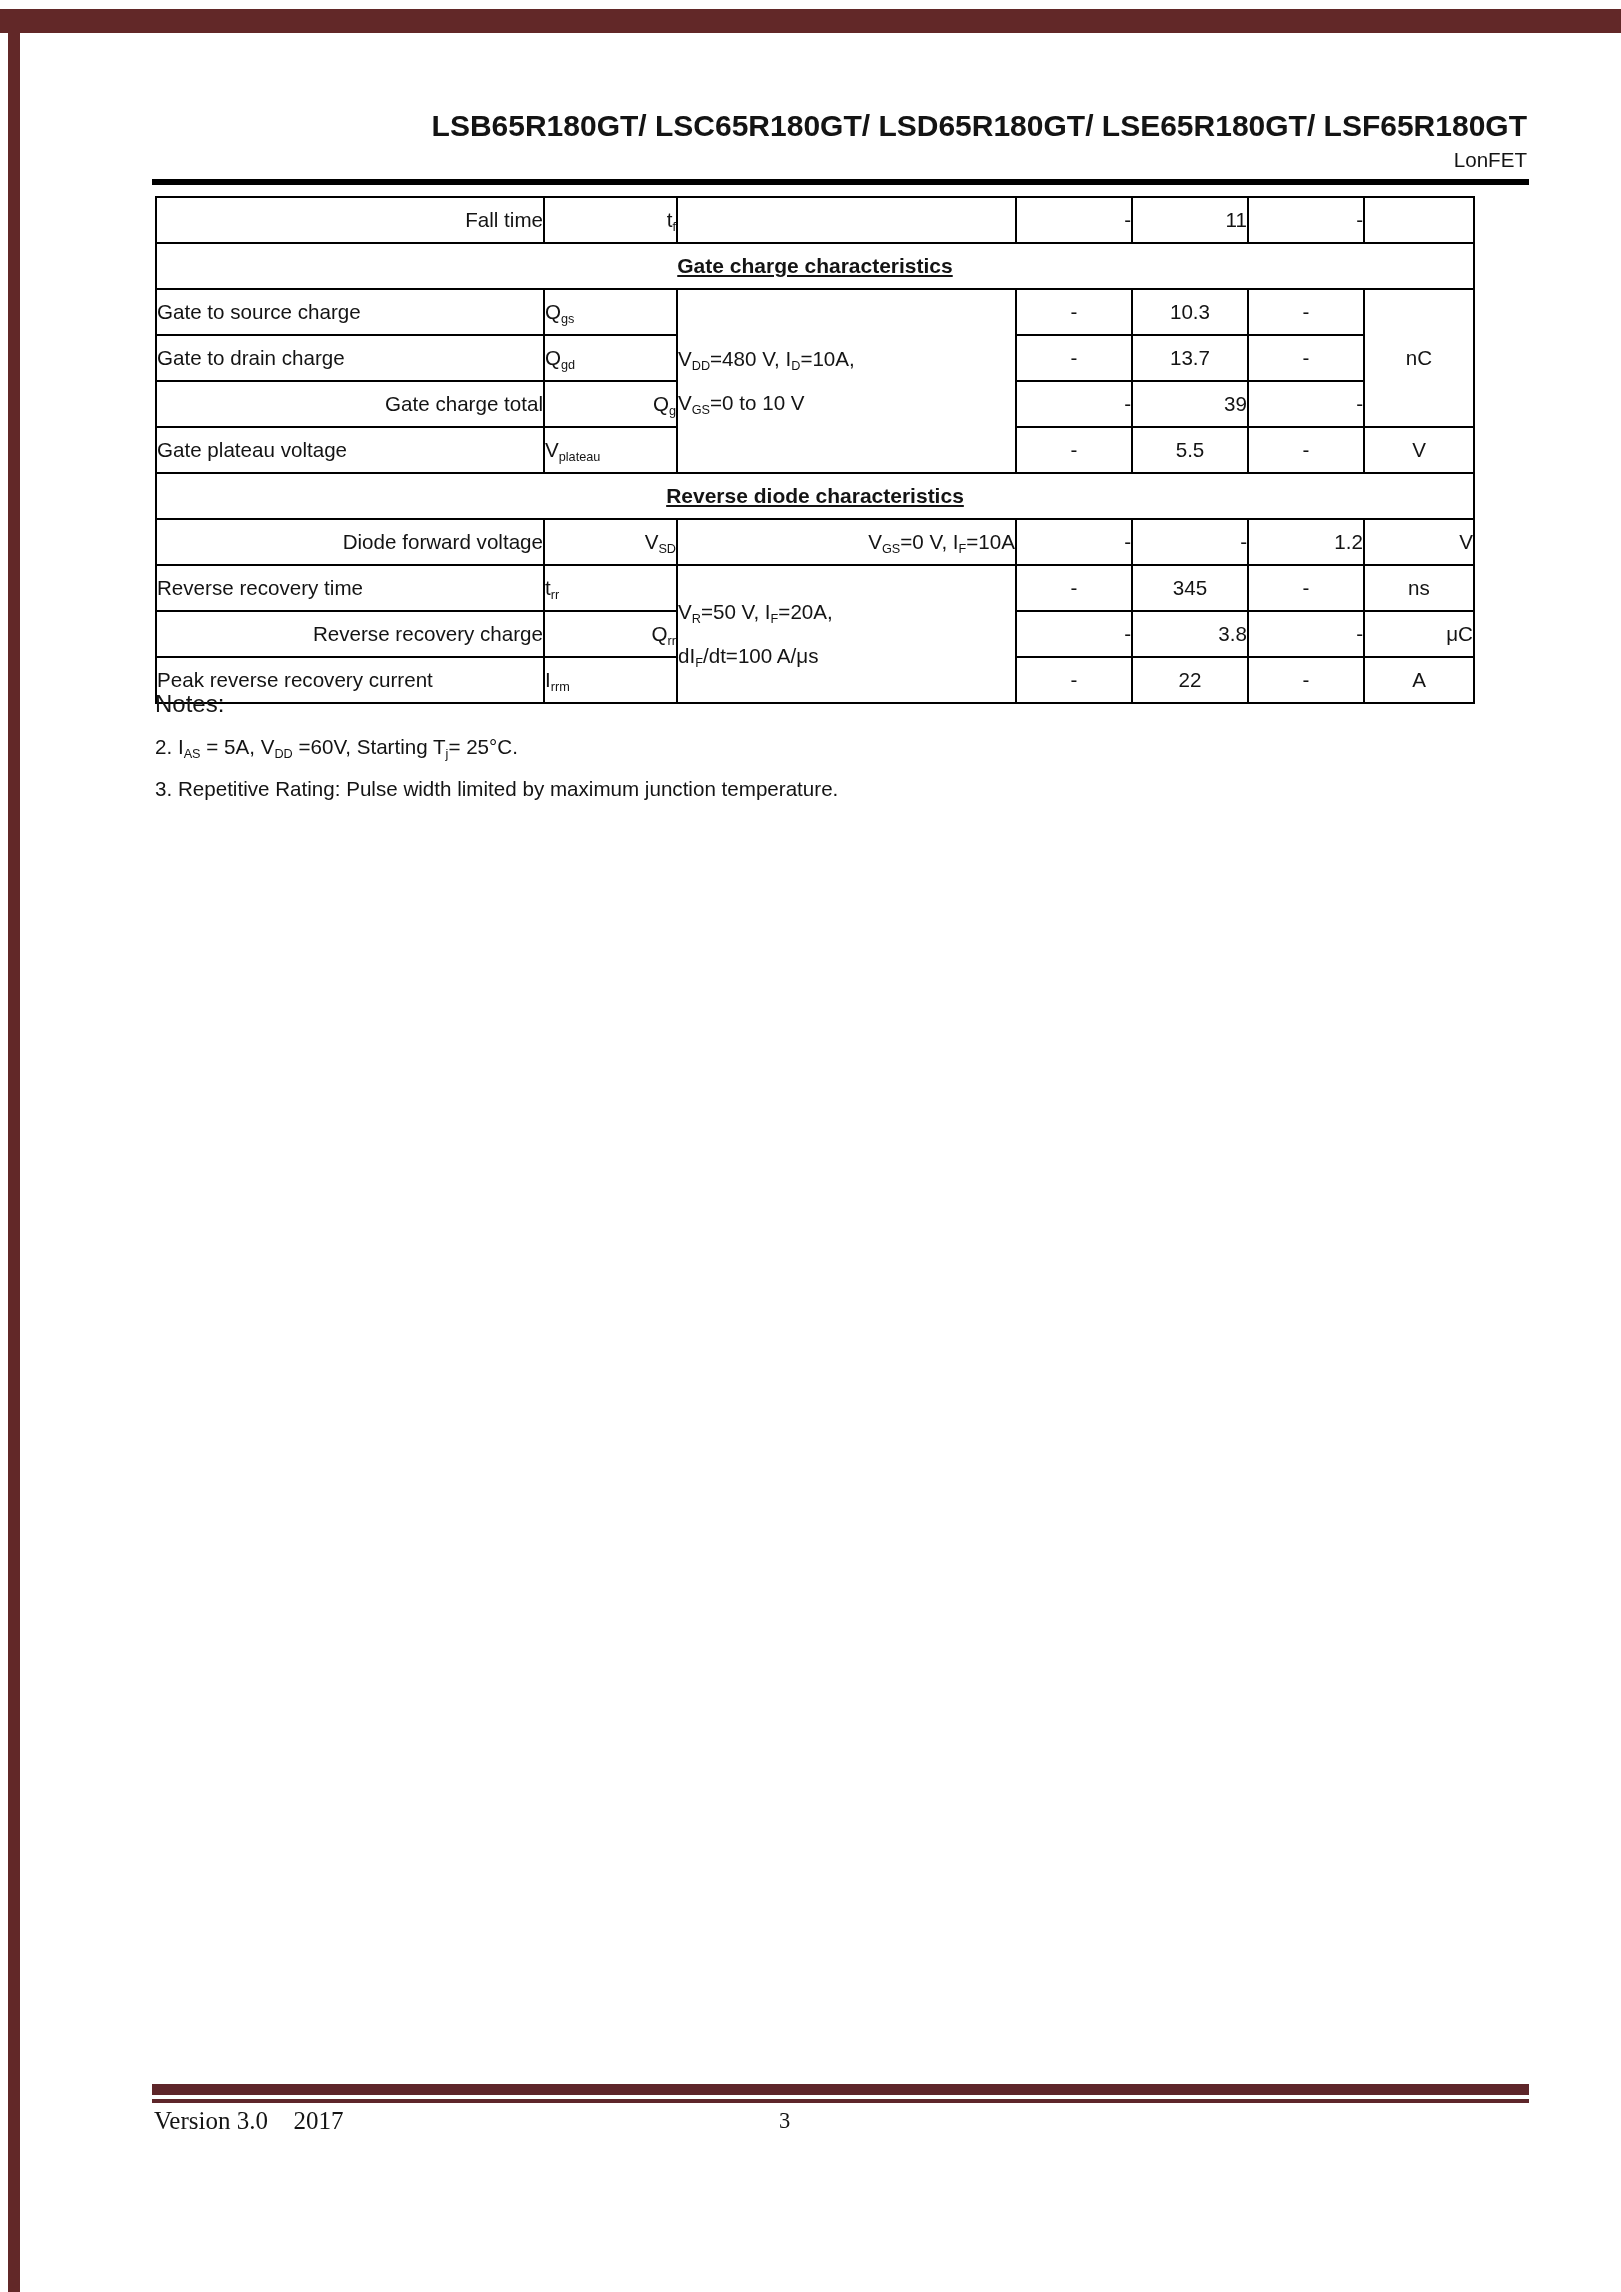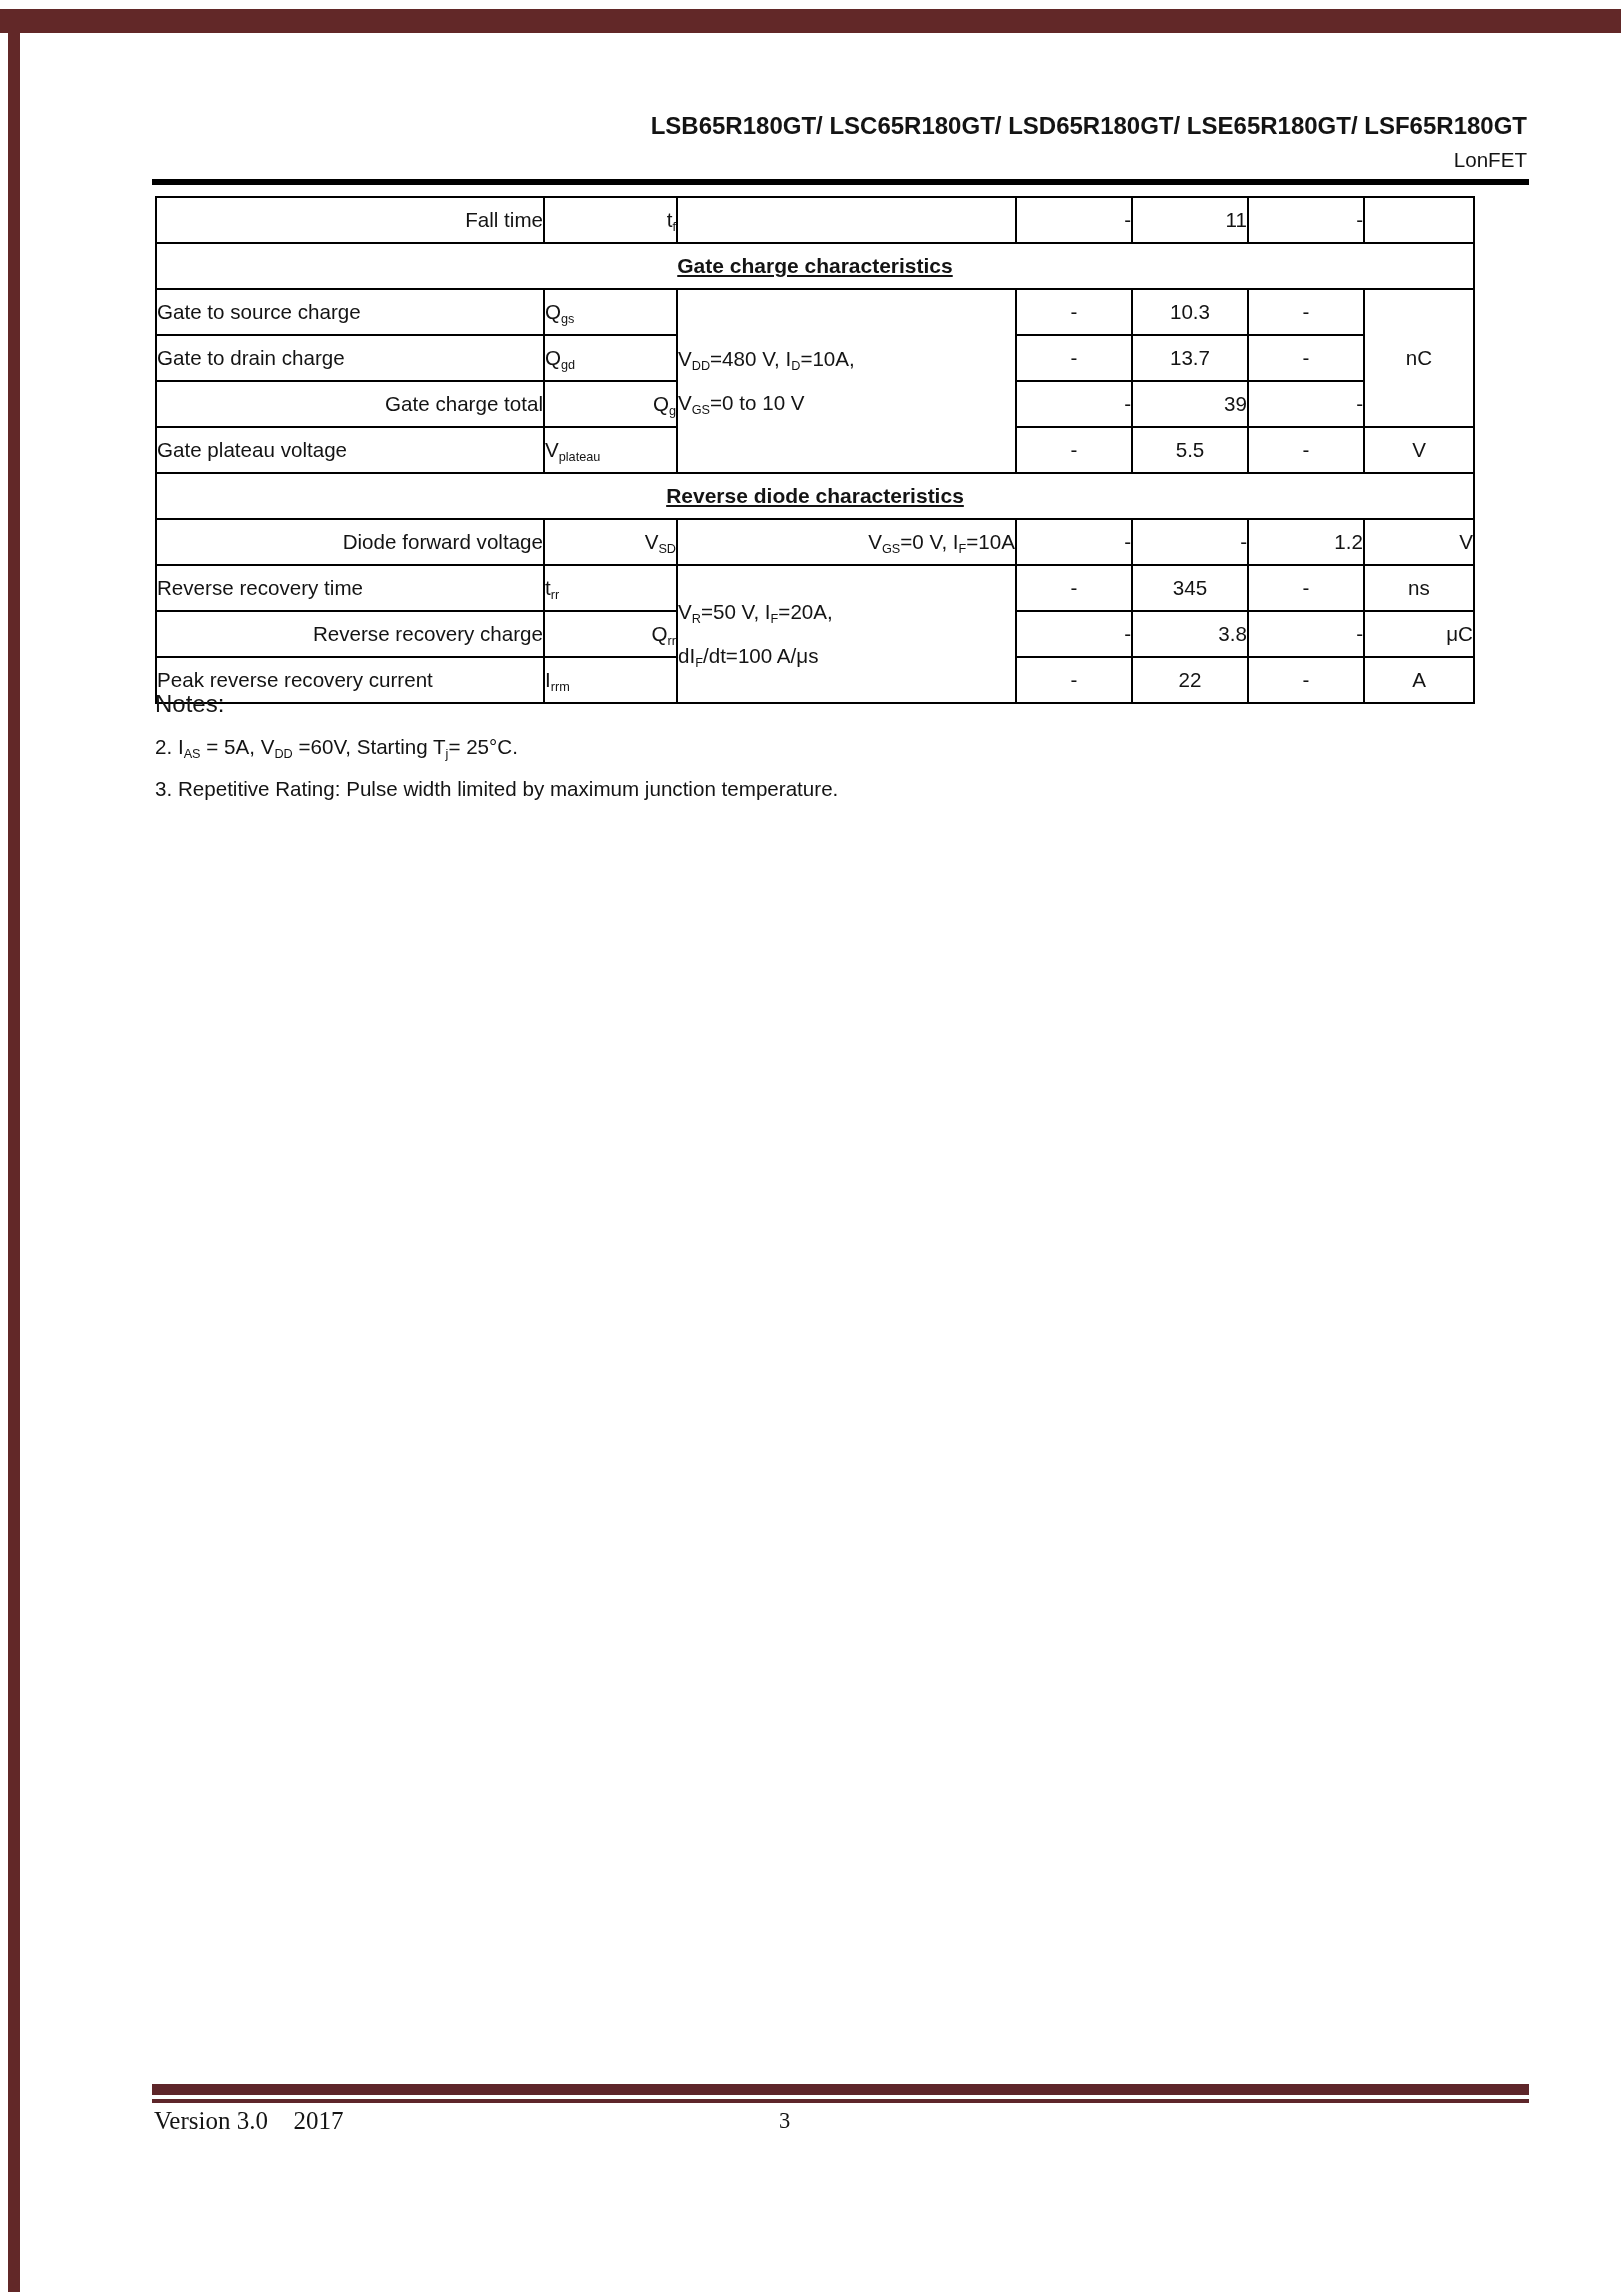--- a/index.html
+++ b/index.html
@@ -3,21 +3,21 @@
 <meta charset="utf-8">
 <style>
   html,body{margin:0;padding:0;background:#fff;}
   .page{position:relative;width:1621px;height:2293px;background:#ffffff;overflow:hidden;
         font-family:"Liberation Sans",sans-serif;color:#141414;}
   
   .band-top{position:absolute;left:0;top:8.8px;width:1621px;height:24.5px;background:#622828;}
   .band-left{position:absolute;left:7.8px;top:8.8px;width:11.8px;height:2284px;background:#622828;}
   
   .title{position:absolute;top:108px;left:155px;right:94px;text-align:right;
-         font-size:24px;font-weight:bold;line-height:35px;letter-spacing:0px;white-space:nowrap;}
+         font-size:30px;font-weight:bold;line-height:35px;letter-spacing:0px;white-space:nowrap;}
   .subtitle{position:absolute;top:148px;right:94px;text-align:right;font-size:20.6px;line-height:23.5px;}
   .head-rule{position:absolute;left:152px;top:179px;width:1377px;height:5.9px;background:#000;}
   
   table.spec{position:absolute;left:155px;top:196px;width:1317px;border-collapse:collapse;
              table-layout:fixed;font-size:20.6px;}
   table.spec td{border:2px solid #000;height:44px;vertical-align:middle;overflow:hidden;
                 padding:0;line-height:23.5px;}
   table.spec{border:2.9px solid #000;}
   td.param{text-align:left;padding-left:15.7px;}
   td.sym{text-align:left;padding-left:13.7px;}

